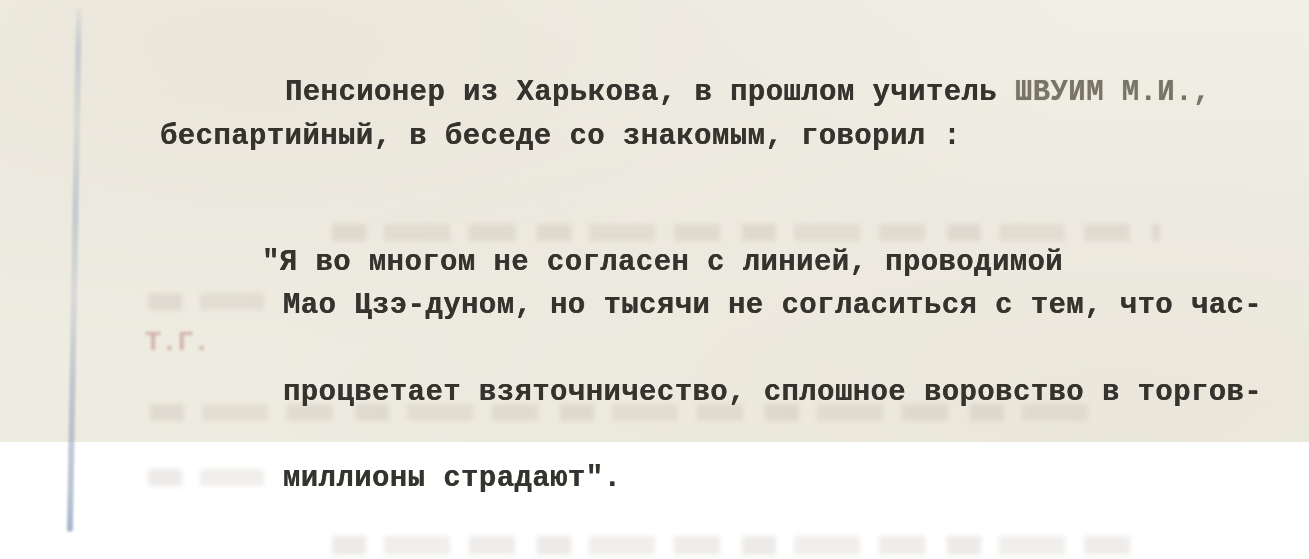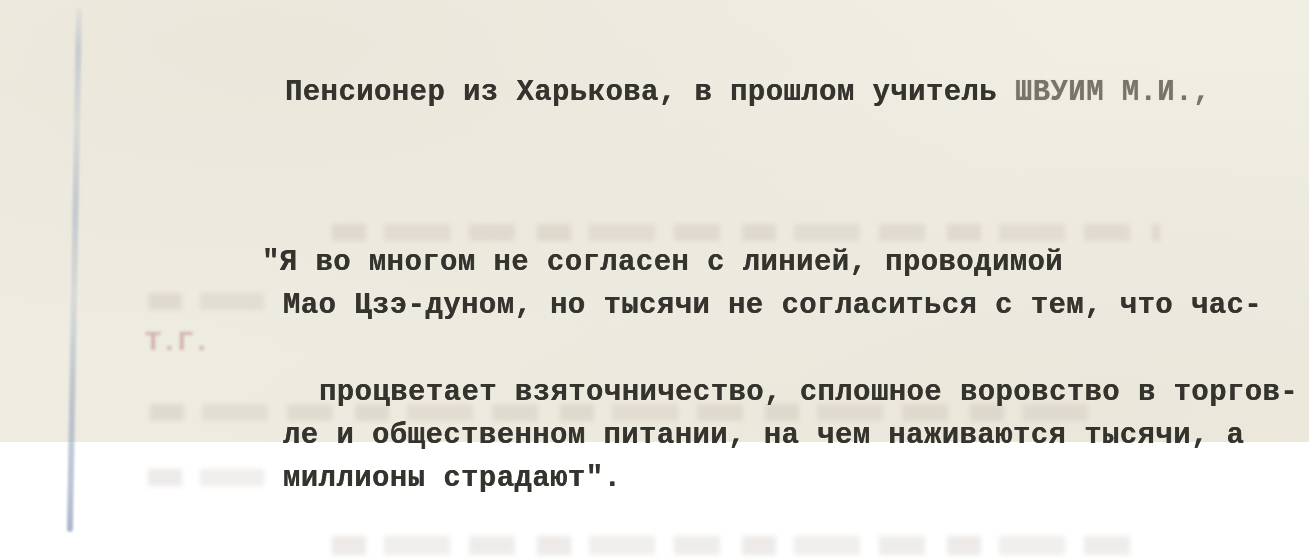--- a/index.html
+++ b/index.html
@@ -35,21 +35,21 @@
   .faded-name {
     color: #787468;
     text-shadow: 0 0 0.8px rgba(120,116,104,0.6);
   }
 
   #p1-l1 { top: 78px;  left: 285px; }
   #p1-l2 { top: 122px; left: 160px; }
   #q-l1  { top: 248px; left: 262px; }
   #q-l2  { top: 291px; left: 283px; }
   #q-l3  { top: 334px; left: 283px; }
-  #q-l4  { top: 378px; left: 283px; margin-left: 36px; }
+  #q-l4  { top: 378px; left: 283px; }
   #q-l5  { top: 421px; left: 283px; }
   #q-l6  { top: 464px; left: 283px; }
 
   
   .ghost {
     position: absolute;
     height: 17px;
     background:
       repeating-linear-gradient(90deg,
         rgba(168,155,144,0.38) 0px, rgba(168,155,144,0.38) 34px,
@@ -109,20 +109,20 @@
 
   <div class="ghost" id="ghost-1"></div>
   <div class="ghost" id="ghost-2"></div>
   <div class="ghost" id="ghost-3"></div>
   <div class="ghost" id="ghost-4"></div>
   <div class="ghost" id="ghost-5"></div>
   <div class="ghost-initials">Т.Г.</div>
 
   <div class="doc-line" id="p1-l1"><span>Пенсионер из Харькова, в прошлом учитель </span><span class="faded-name">ШВУИМ М.И.,</span></div>
 
+  <div class="doc-line" id="p1-l2">беспартийный, в беседе со знакомым, говорил :</div>
 
   <div class="doc-line" id="q-l1">"Я во многом не согласен с линией, проводимой</div>
   <div class="doc-line" id="q-l2">Мао Цзэ-дуном, но тысячи не согласиться с тем, что час-</div>
   <div class="doc-line" id="q-l4">процветает взяточничество, сплошное воровство в торгов-</div>
-  <div class="doc-line" id="q-l5">ле и общественном питании, на чем наживаются тысячи, а</div>
   <div class="doc-line" id="q-l6">миллионы страдают".</div>
 
 </div>
 
 </body></html>

